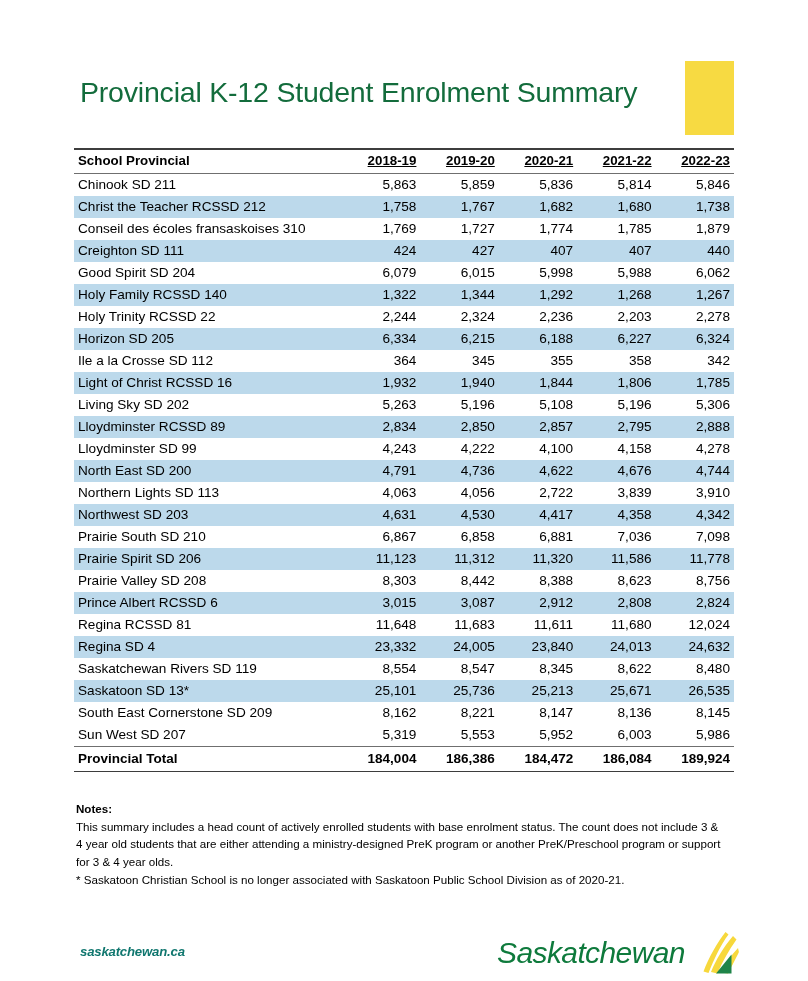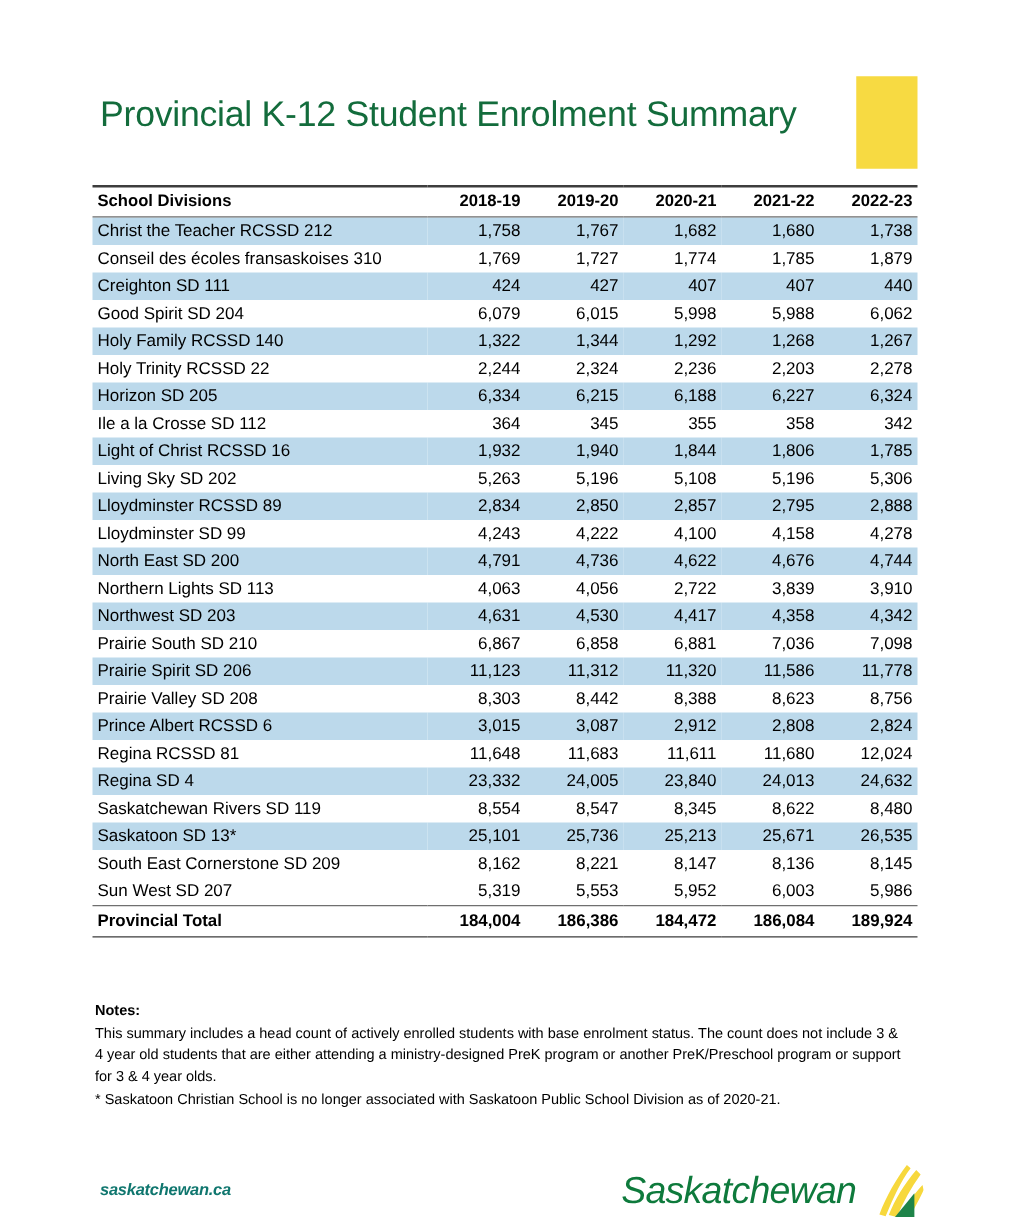--- a/index.html
+++ b/index.html
@@ -74,20 +74,21 @@
     background: #ffffff;
     white-space: nowrap;
   }
   table.enrolment thead th.h-name {
     text-align: left;
     padding-left: 4px;
   }
   table.enrolment thead th.h-year {
     text-align: right;
     padding-right: 4px;
+    text-decoration: underline;
   }
 
   table.enrolment tbody td {
     padding: 2px 0 3px 0;
     font-size: 13.6px;
     line-height: 17px;
     height: 17px;
     white-space: nowrap;
   }
   table.enrolment tbody td.name {
@@ -194,29 +195,37 @@
       <colgroup>
         <col class="c-name">
         <col class="c-year">
         <col class="c-year">
         <col class="c-year">
         <col class="c-year">
         <col class="c-year">
       </colgroup>
       <thead>
         <tr>
-          <th class="h-name">School Divisions</th>
+          <th class="h-name">School Provincial</th>
           <th class="h-year">2018-19</th>
           <th class="h-year">2019-20</th>
           <th class="h-year">2020-21</th>
           <th class="h-year">2021-22</th>
           <th class="h-year">2022-23</th>
         </tr>
       </thead>
       <tbody id="table-body">
+          <tr>
+            <td class="name">Chinook SD 211</td>
+            <td class="num">5,863</td>
+            <td class="num">5,859</td>
+            <td class="num">5,836</td>
+            <td class="num">5,814</td>
+            <td class="num">5,846</td>
+          </tr>
           <tr class="band">
             <td class="name">Christ the Teacher RCSSD 212</td>
             <td class="num">1,758</td>
             <td class="num">1,767</td>
             <td class="num">1,682</td>
             <td class="num">1,680</td>
             <td class="num">1,738</td>
           </tr>
           <tr>
             <td class="name">Conseil des écoles fransaskoises 310</td>

